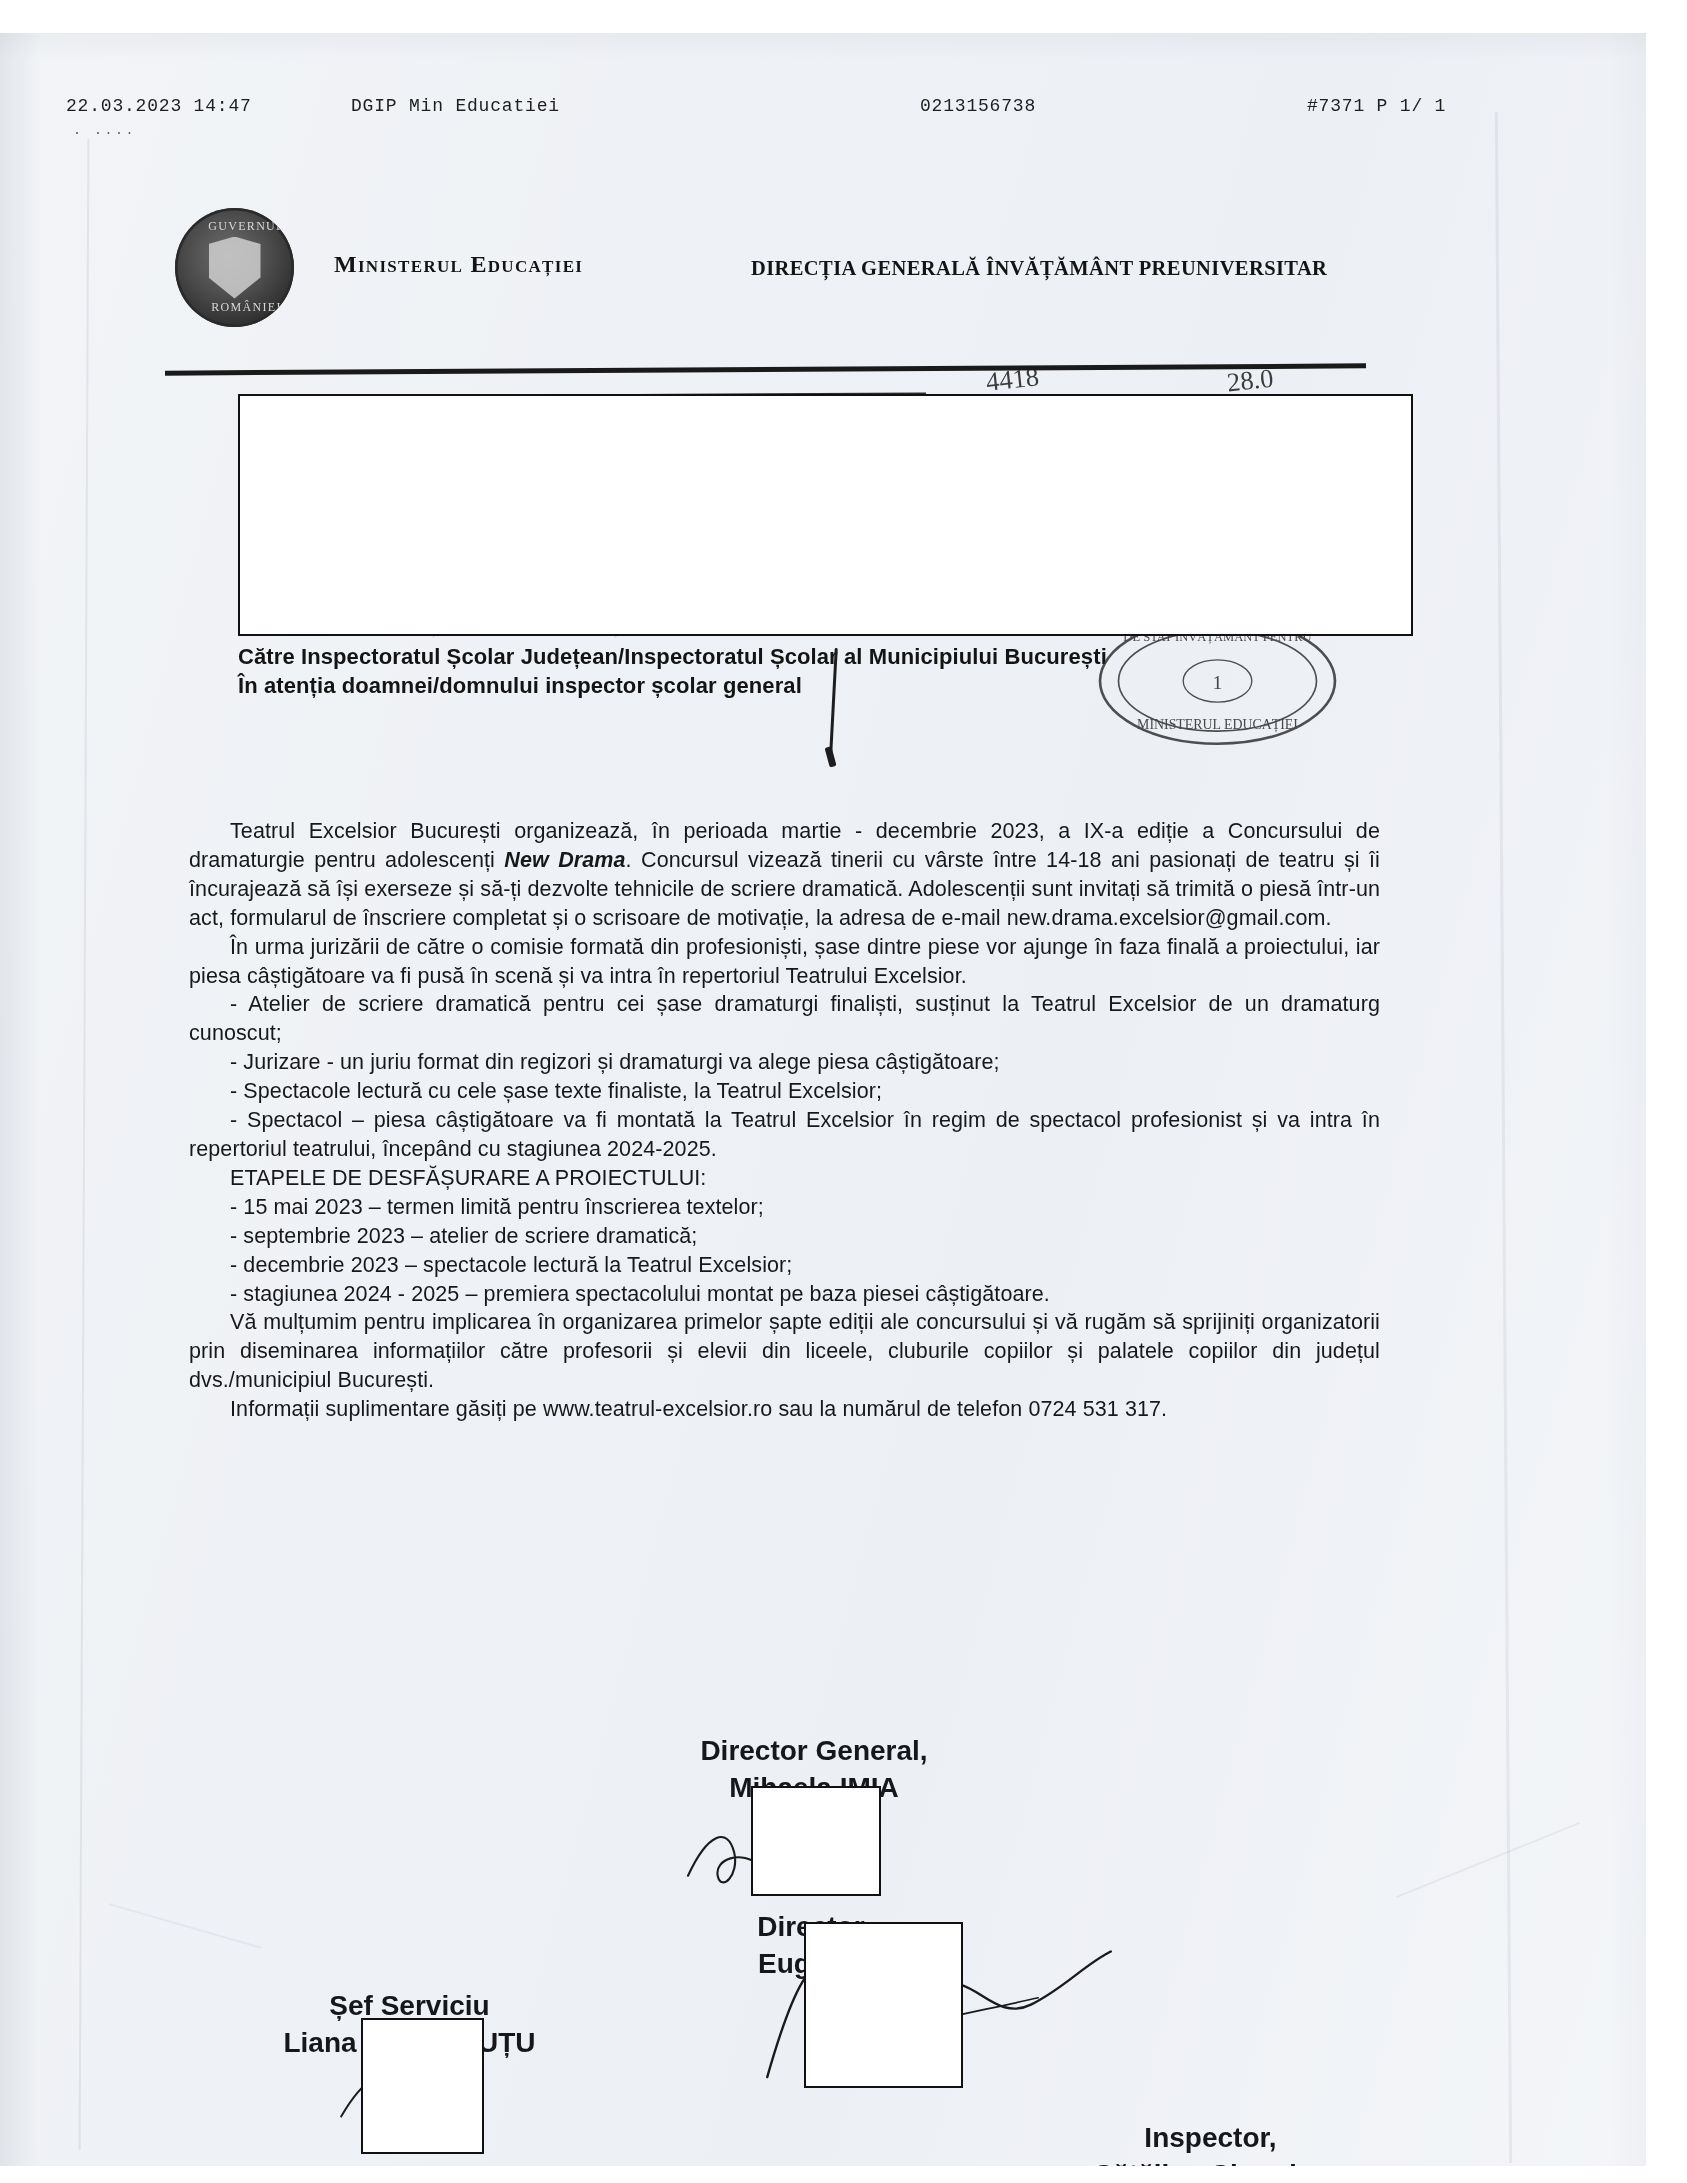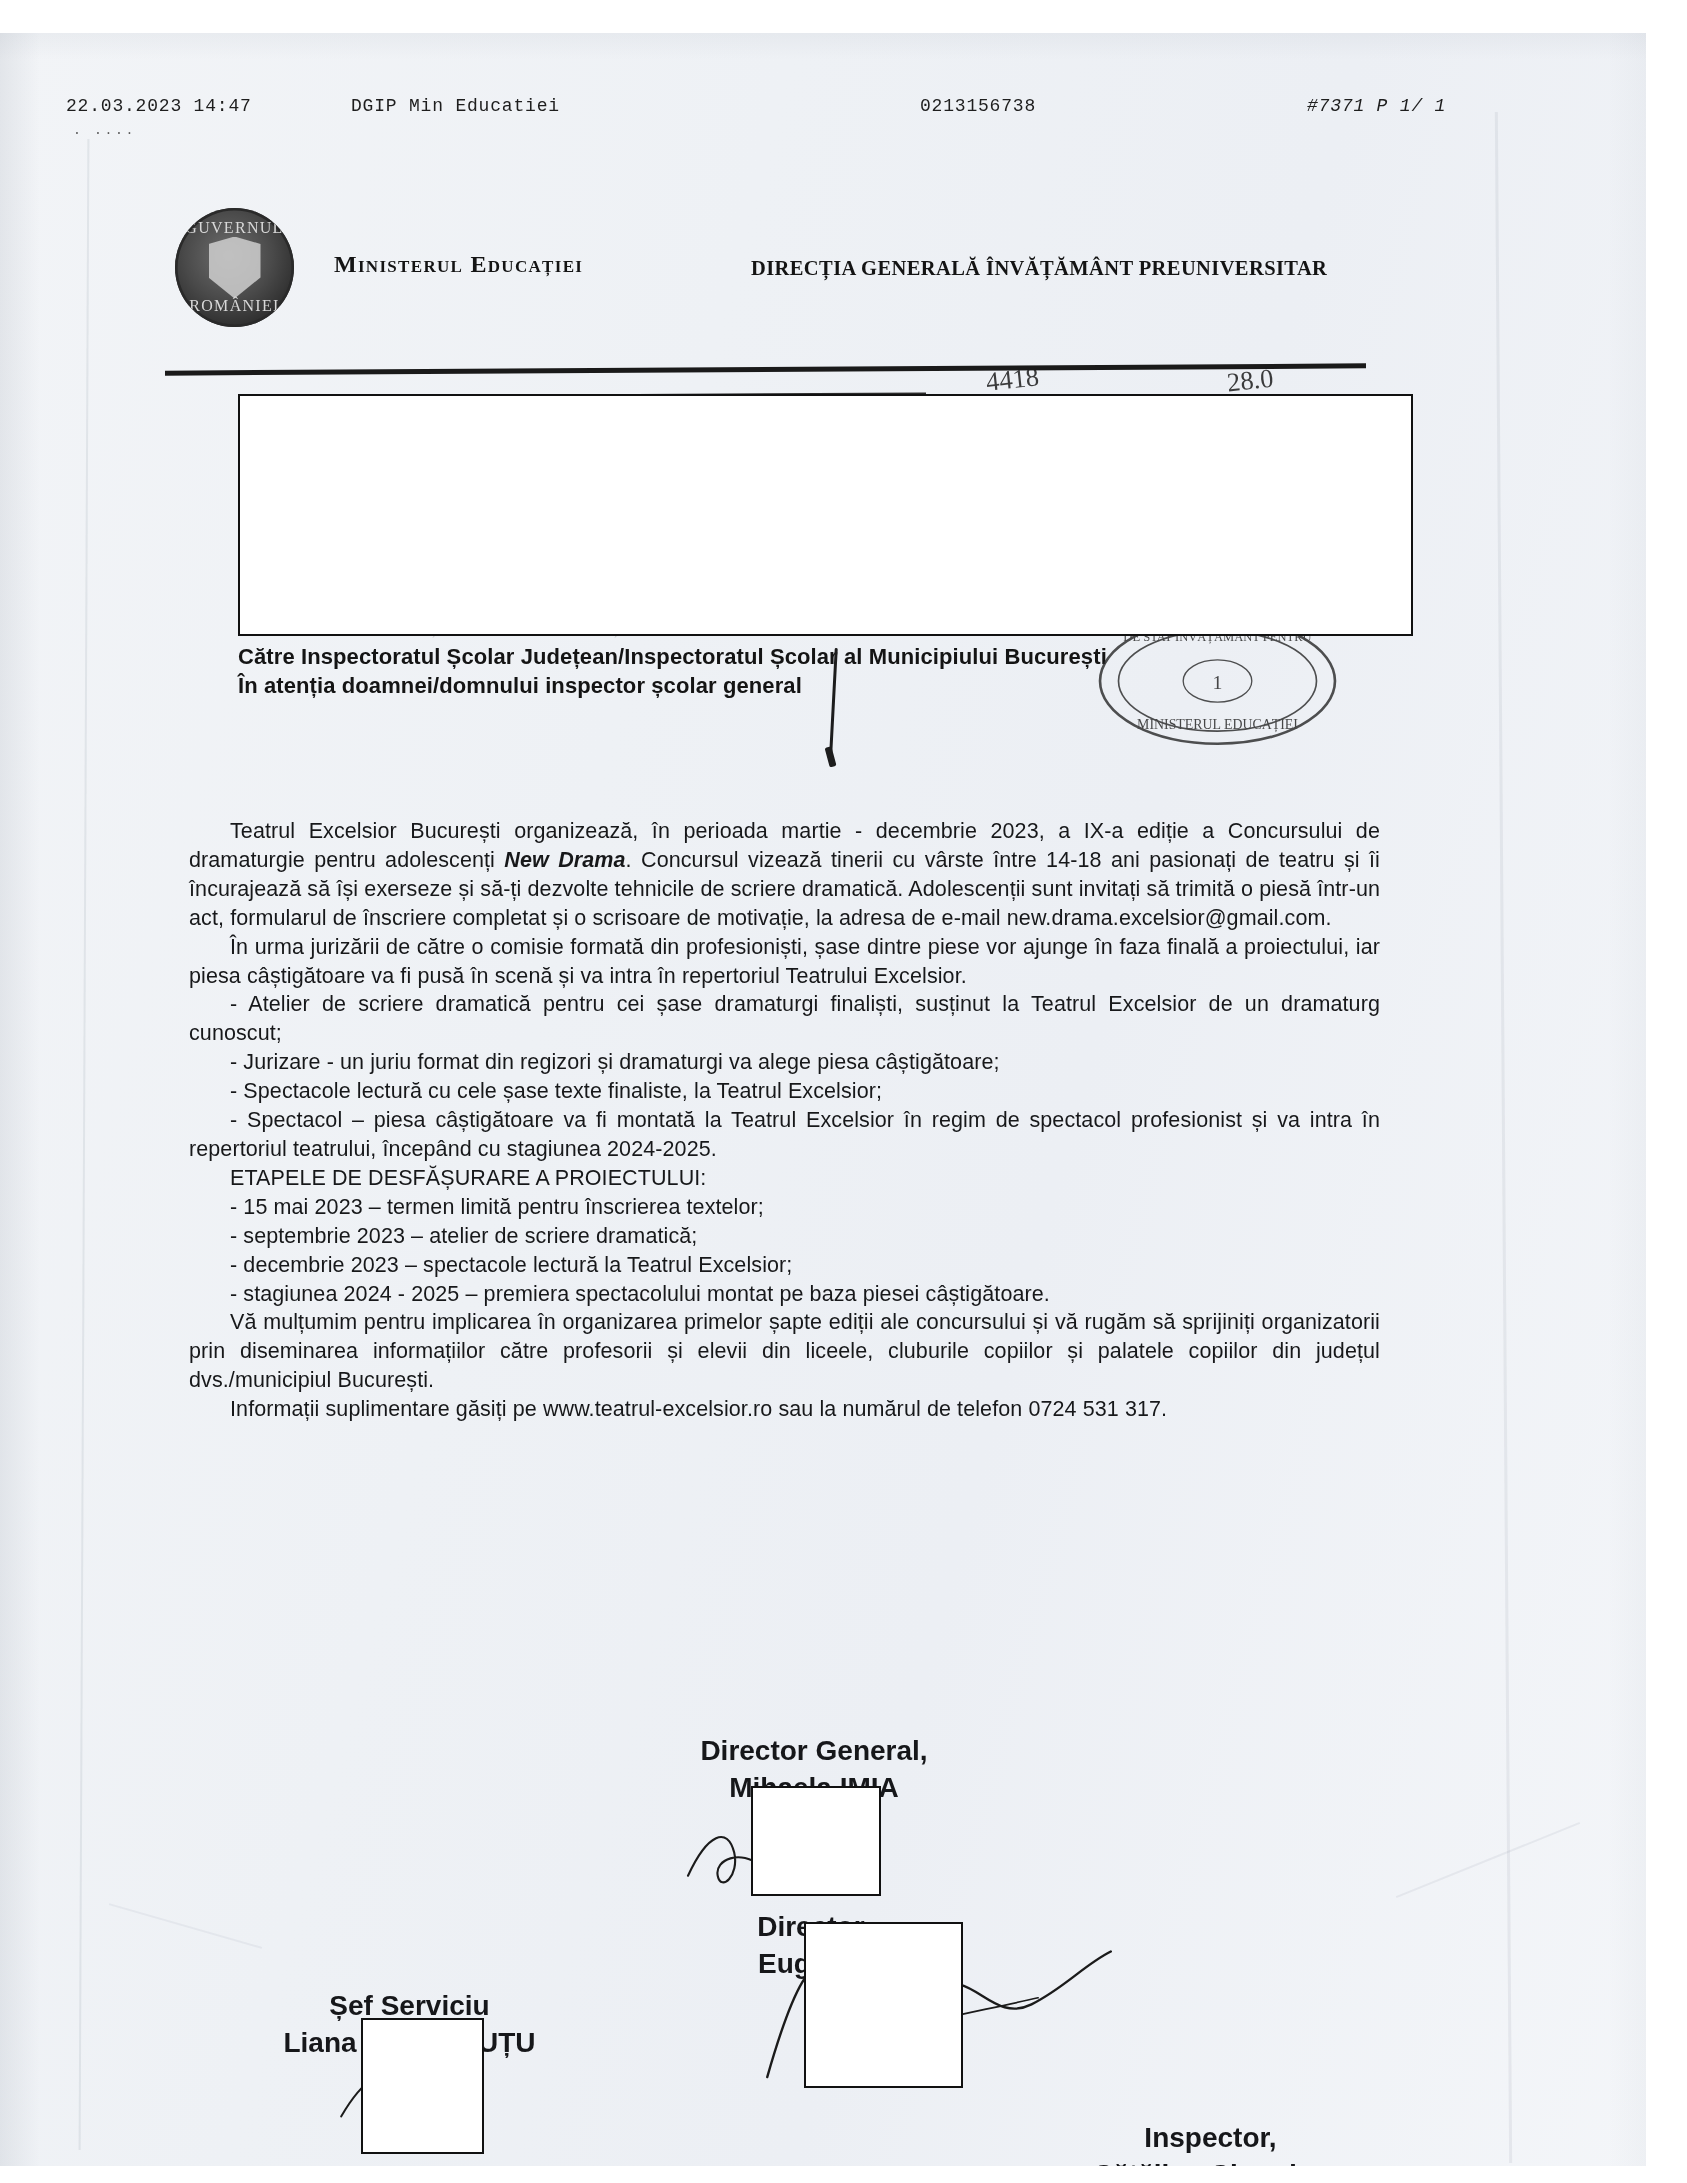--- a/index.html
+++ b/index.html
@@ -60,21 +60,21 @@
     width: 1608px;
     font-family: "Liberation Mono", monospace;
     font-size: 18px;
     letter-spacing: 0.8px;
     color: #1e1e1e;
     white-space: nowrap;
   }
   .fax-header .f-date { position: absolute; left: 66px; }
   .fax-header .f-src  { position: absolute; left: 351px; }
   .fax-header .f-num  { position: absolute; left: 920px; }
-  .fax-header .f-page { position: absolute; left: 1307px; font-style: italic; }
+  .fax-header .f-page { position: absolute; left: 1307px; }
 
   .fax-dots {
     position: absolute;
     top: 93px;
     left: 73px;
     font-family: "Liberation Mono", monospace;
     font-size: 13.2px;
     color: #5c5c5c;
     letter-spacing: 2.6px;
   }
@@ -87,24 +87,24 @@
     width: 119px;
     height: 119px;
     border-radius: 50%;
     background: radial-gradient(circle at 45% 40%, #6e6e6e 0%, #4a4a4a 45%, #2e2e2e 75%, #1f1f1f 100%);
     box-shadow: 0 0 0 2.6px #2a2a2a inset;
     overflow: hidden;
   }
   .seal .seal-text-top,
   .seal .seal-text-bottom {
     position: absolute;
-    left: 0; width: 100%;
+    left: 12px; width: 100%;
     text-align: center;
     color: #d8d8d8;
-    font-size: 16px;
+    font-size: 12px;
     letter-spacing: 1.3px;
     font-family: "Liberation Serif", serif;
   }
   .seal .seal-text-top { top: 10.6px; }
   .seal .seal-text-bottom { bottom: 12px; }
   .seal .seal-core {
     position: absolute;
     left: 50%; top: 50%;
     transform: translate(-50%, -50%);
     width: 52px; height: 62px;

